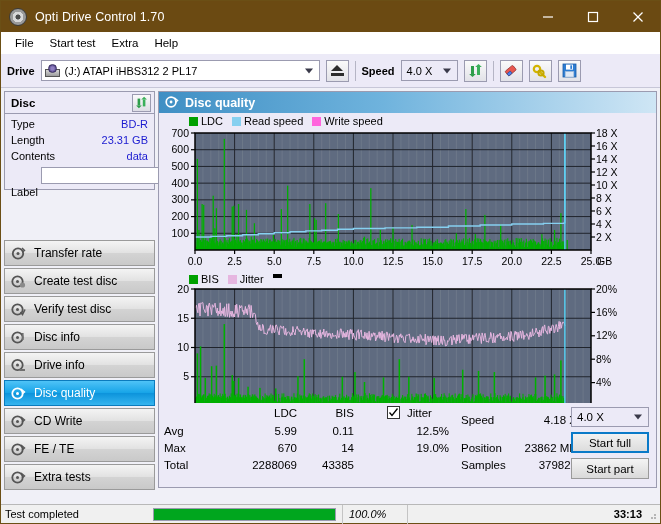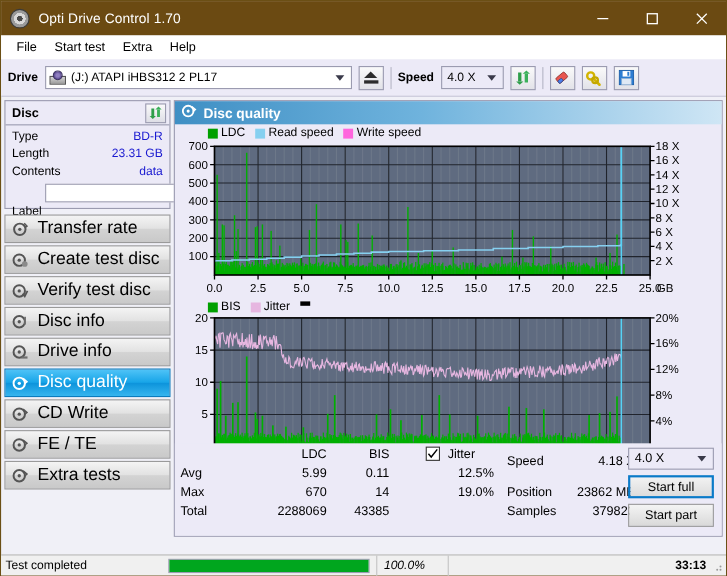--- a/index.html
+++ b/index.html
@@ -135,20 +135,21 @@
     display: flex;
     height: 400px;
   }
 
   
   .sidebar {
     width: 157px; flex: none;
     display: flex; flex-direction: column;
     padding: 3px 3px 0 3px;
     box-sizing: border-box;
+    gap: 45px;
   }
   .disc-panel {
     border: 1px solid #9b9bb0;
     background: #eceaf7;
     box-sizing: border-box;
   }
   .disc-head {
     display: flex; align-items: center; justify-content: space-between;
     padding: 2px 3px 2px 6px;
     border-bottom: 1px solid #9b9bb0;
@@ -184,21 +185,21 @@
     margin-top: 5px;
     display: flex; flex-direction: column; gap: 2px;
   }
   .nav-item {
     height: 26px;
     border: 1px solid #9a9a9a;
     background: linear-gradient(#f4f4f4 0%, #e2e2e2 48%, #d3d3d3 52%, #c9c9c9 100%);
     display: flex; align-items: center;
     padding-left: 6px; gap: 8px;
     box-sizing: border-box;
-    font-size: 16px; color: #000;
+    font-size: 12px; color: #000;
   }
   .nav-item.active {
     background: linear-gradient(#4fc3f7 0%, #18a5e8 48%, #0d94dc 52%, #36b5ef 100%);
     border-color: #0b7bbd;
     color: #fff;
   }
   .nav-icon { width: 15px; height: 15px; flex: none; }
   .nav-spacer { flex: 1; }
   .status-btn {
     height: 20px; margin-bottom: 3px;

